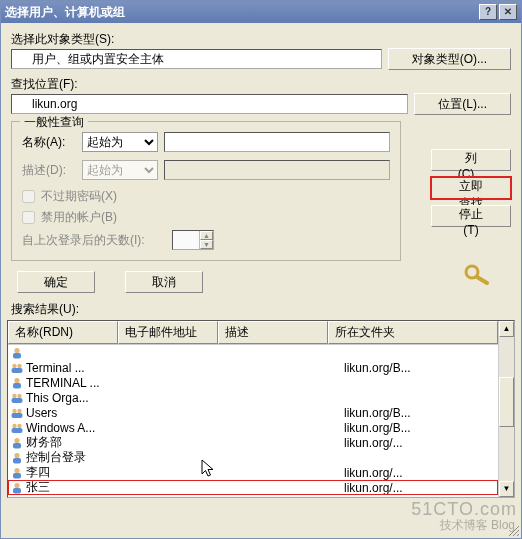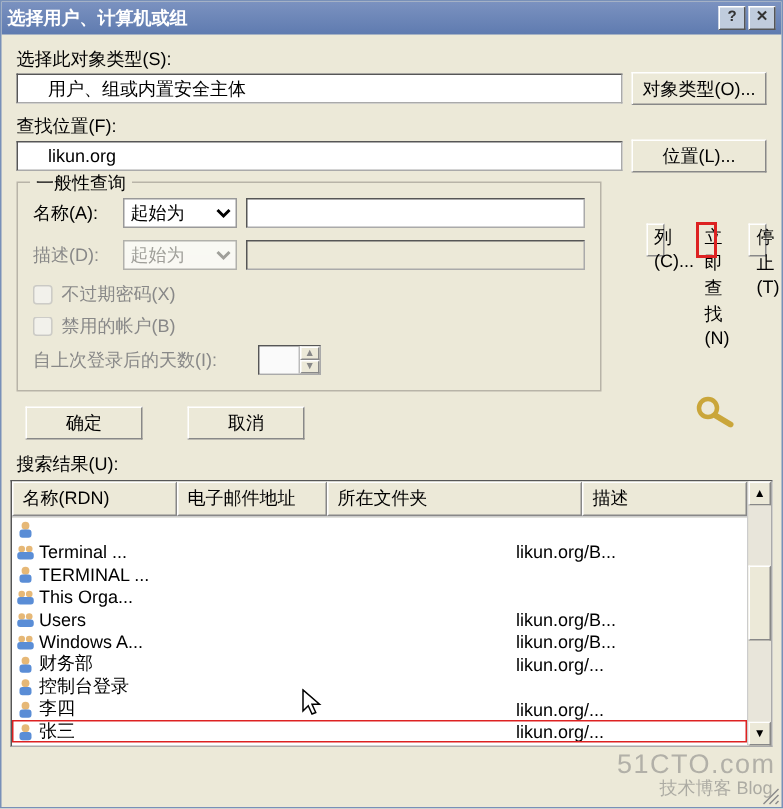--- a/index.html
+++ b/index.html
@@ -5,25 +5,25 @@
 * { box-sizing: border-box; }
 body { margin: 0; font-family: "Microsoft YaHei", "SimSun", Tahoma, sans-serif; font-size: 12px; background: #ece9d8; color: #000; }
 .window { width: 522px; height: 539px; border: 1px solid #7890b8; background: #ece9d8; position: relative; overflow: hidden; }
 .titlebar { height: 22px; background: linear-gradient(#7b92c0, #5f7bb0); display: flex; align-items: center; padding: 0 4px; color: #fff; font-weight: bold; }
 .titlebar .title { flex: 1; font-size: 12px; }
 .titlebar .btns { display: flex; gap: 2px; }
 .titlebar .btn { width: 18px; height: 16px; background: #c0ccdd; border: 1px solid #fff; border-right-color: #555; border-bottom-color: #555; font-size: 10px; text-align: center; line-height: 14px; color: #333; cursor: default; }
 .body { padding: 8px 10px 4px 10px; }
 .inpline { display: flex; align-items: center; margin-bottom: 6px; }
 .tb { height: 20px; border: 1px inset #aaa; background: #fff; padding: 2px 20px; font-size: 12px; flex: 1; }
-.btn3d { height: 22px; min-width: 90px; background: #ece9d8; border: 1px solid #fff; border-right-color: #888; border-bottom-color: #888; padding: 0 4px; font-size: 12px; cursor: default; margin-left: 6px; }
+.btn3d { height: 22px; min-width: 90px; background: #ece9d8; border: 1px solid #fff; border-right-color: #888; border-bottom-color: #888; padding: 0 23px; font-size: 12px; cursor: default; margin-left: 6px; }
 .btn3d.small { min-width: 78px; }
 .fieldset { border: 1px solid #b8b4a8; padding: 10px 10px 8px 10px; margin-top: 4px; position: relative; }
 .fieldset .legend { position: absolute; top: -8px; left: 8px; background: #ece9d8; padding: 0 4px; }
-.fcol-right { position: absolute; right: 10px; top: 148px; width: 80px; display: flex; flex-direction: row; gap: 22px; align-items: center; }
+.fcol-right { position: absolute; right: 10px; top: 148px; width: 80px; display: flex; flex-direction: column; gap: 6px; align-items: center; }
 .fcol-right .btn3d { margin-left: 0; min-width: 0; }
 .redbox { outline: 2px solid #d22; outline-offset: -1px; }
 .form-row { display: flex; align-items: center; margin-bottom: 8px; }
 .form-row .flabel { width: 60px; }
 .form-row select { width: 76px; height: 20px; border: 1px solid #999; background: #fff; font-size: 12px; }
 .form-row .wide { flex: 1; height: 20px; border: 1px inset #aaa; background: #fff; margin-left: 6px; }
 .form-row.disabled { color: #888; }
 .check { display: flex; align-items: center; gap: 6px; margin-bottom: 4px; color: #888; }
 .check input { margin: 0; }
 .spin { width: 42px; height: 20px; border: 1px inset #aaa; background: #fff; display: inline-flex; }
@@ -134,22 +134,22 @@
     <button class="btn3d small">取消</button>
   </div>
 
   <div class="resultlabel">搜索结果(U):</div>
 
   <div class="listwrap">
     <div class="list">
       <div class="listhdr">
         <div class="col c1">名称(RDN)</div>
         <div class="col c2">电子邮件地址</div>
+        <div class="col c3">描述</div>
         <div class="col c4">所在文件夹</div>
-        <div class="col c3">描述</div>
       </div>
       <div class="rows" id="rows">
           <div class="lrow">
             <span class="ico">
               <svg width="14" height="14">
                 <circle cx="7" cy="4.5" r="2.6" fill="#e6b877"></circle>
                 <rect x="3" y="7" width="8" height="5.5" rx="2" fill="#5a8dd6"></rect>
               </svg>
             </span>
             <span class="cell2"></span>

